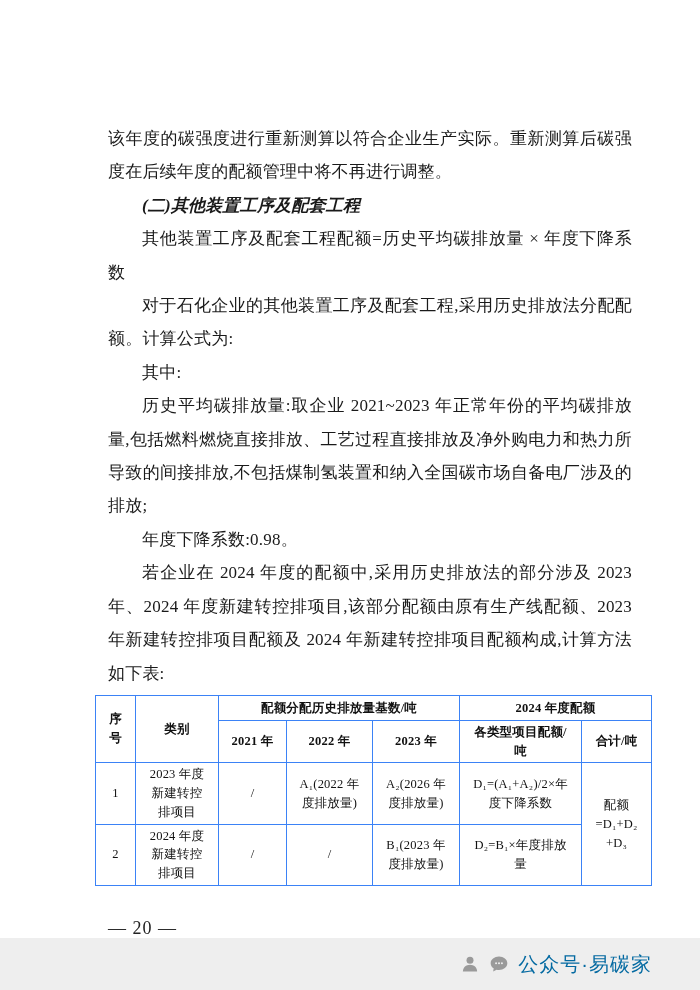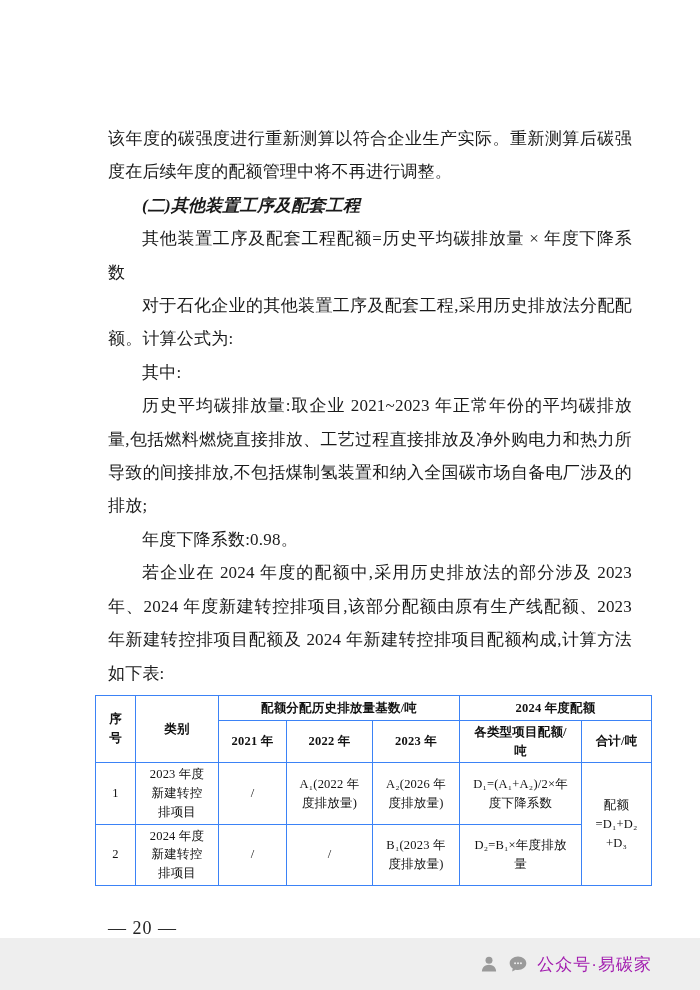--- a/index.html
+++ b/index.html
@@ -66,22 +66,22 @@
     padding-right:48px;
     font-family:"Liberation Sans","DejaVu Sans",sans-serif;
   }
   .footer-strip .icon {
     width:20px; height:20px;
     margin-right:9px;
     display:inline-block;
   }
   .footer-strip .icon svg { width:100%; height:100%; fill:#9a9a9a; }
   .watermark-text {
-    color:#a21caf;
-    font-size:17px;
+    color:#0369a1;
+    font-size:20px;
     letter-spacing:1px;
     text-align:center;
   }
 </style>
 </head>
 <body>
 
 <div class="page">
 
   <div class="content">

